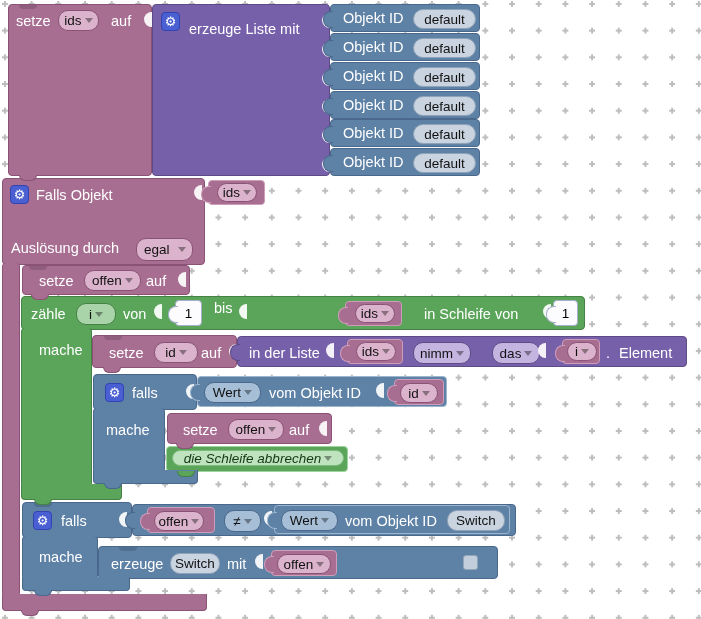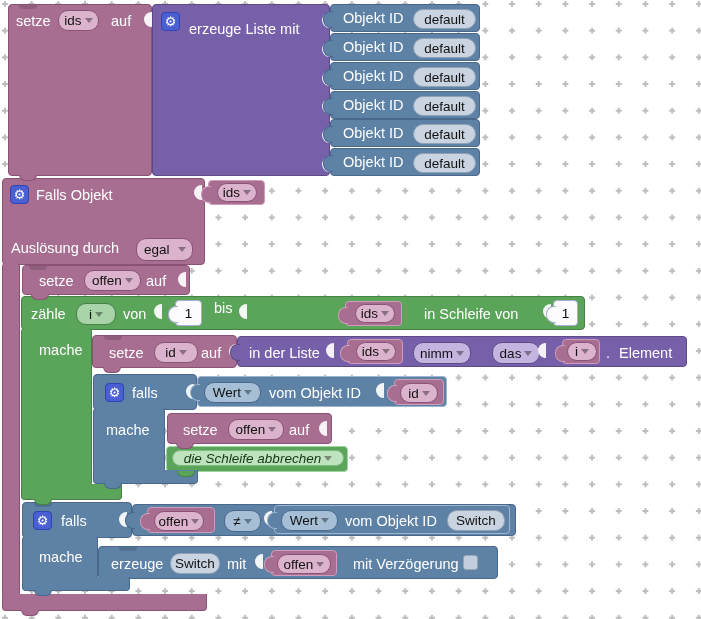--- a/index.html
+++ b/index.html
@@ -309,21 +309,20 @@
     <span class="lbl" style="left:16px;top:13px;">mache</span>
   </div>
   <div class="blk b" style="left:98px;top:546px;width:400px;height:33px;">
     <span class="dent" style="left:20px;"></span>
     <span class="lbl" style="left:12px;top:9px;">erzeuge</span>
     <div class="pill bf" style="left:71px;top:6px;width:50px;height:21px;">
         <span>Switch</span>
       </div>
     <span class="lbl" style="left:128px;top:9px;">mit</span>
     <span class="jack" style="left:156px;top:7px;"></span>
-    <span class="lbl" style="left:254px;top:9px;">mit Verzögerung</span>
     <span class="chk" style="left:364px;top:8px;"></span>
   </div>
   <div class="blk m lite" style="left:271px;top:550px;width:66px;height:26px;">
     <span class="ltab lm" style="left:-8px;top:5px;"></span>
     <div class="pill mp" style="left:5px;top:3px;width:54px;height:20px;">
         <span>offen</span>
         <i class="arrow"></i>
       </div>
   </div>
   <div class="blk b bbar" style="left:22px;top:577px;width:108px;height:14px;">

